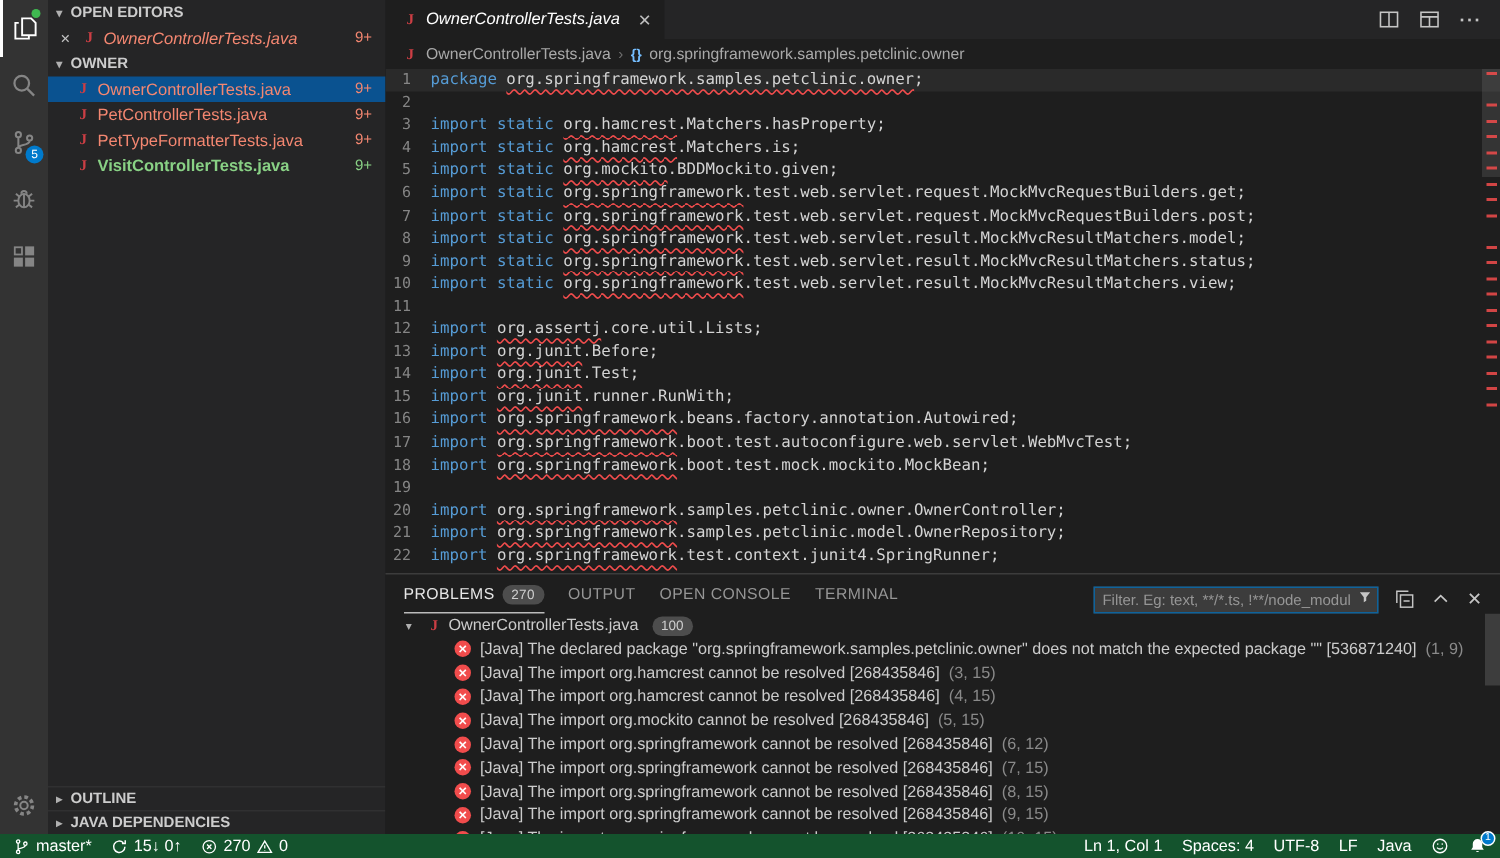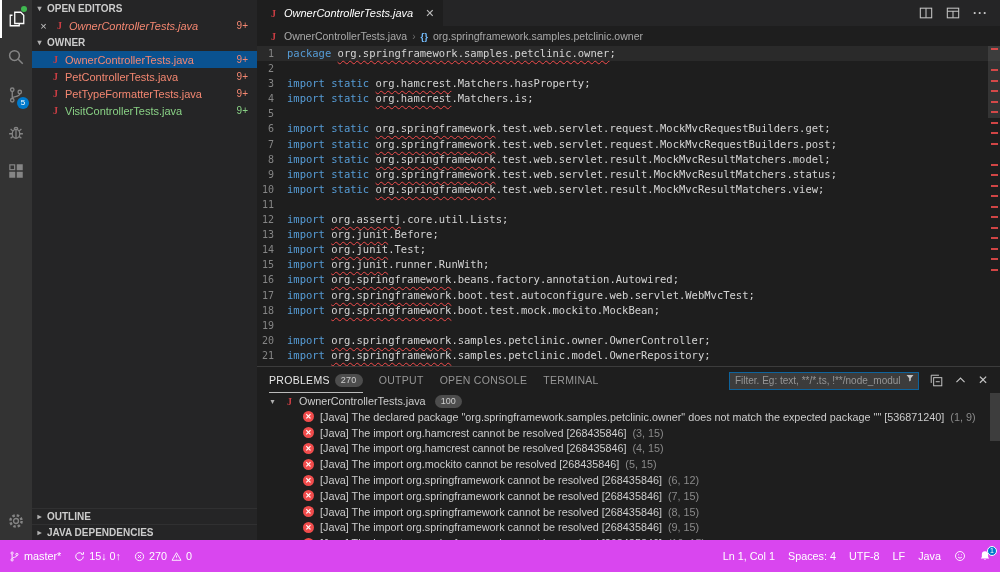--- a/index.html
+++ b/index.html
@@ -56,21 +56,21 @@
   .sk { color:#569cd6; }
   .sp { color:#d4d4d4; }
   .se { color:#d4d4d4; text-decoration:underline; text-decoration-style:wavy; text-decoration-color:#f14c4c;
         text-decoration-thickness:1px; text-underline-offset:2.5px; text-decoration-skip-ink:none; }
   .overview { position:absolute; top:0; right:0; width:12px; height:100%; }
   .ov-mark { position:absolute; right:2px; width:7px; height:2px; background:rgba(241,76,76,.85); }
   .scroll-thumb { position:absolute; top:0; right:0; width:12px; height:72px; background:rgba(121,121,121,.25); }
 
   
   .panel { height:174px; flex:none; border-top:1px solid #3c3c3c; display:flex; flex-direction:column; background:#1e1e1e; }
-  .panel-tabs { height:26px; flex:none; display:flex; align-items:center; padding:0 12px; gap:16px; }
+  .panel-tabs { height:26px; flex:none; display:flex; align-items:flex-end; padding:0 12px; gap:16px; }
   .panel-tab { font-size:10.5px; color:#969696; display:flex; align-items:center; gap:5px; height:100%; letter-spacing:.3px; }
   .panel-tab.active { color:#e7e7e7; box-shadow:inset 0 -1px 0 #bbbbbb; }
   .pt-badge, .p-badge { background:#4d4d4d; color:#cfcfcf; border-radius:8px; padding:0 6px; font-size:9px; height:13px; line-height:13px; }
   .panel-actions { margin-left:auto; display:flex; align-items:center; gap:11px; color:#c5c5c5; }
   .panel-actions svg { display:block; }
   .filter-box { position:relative; }
   .filter-input { width:190px; height:18px; background:#3c3c3c; border:1px solid #0e639c; color:#cccccc;
     font-size:10px; padding:0 18px 0 5px; outline:none; font-family:"Liberation Sans",sans-serif; }
   .filter-input::placeholder { color:#969696; }
   .filter-icon { position:absolute; right:4px; top:3px; color:#c5c5c5; }
@@ -79,21 +79,21 @@
   .panel-body { flex:1; overflow:hidden; position:relative; font-size:10.8px; color:#cccccc; }
   .p-filerow { height:16px; display:flex; align-items:center; gap:4px; padding-left:8px; }
   .p-badge { margin-left:5px; }
   .p-row { height:15.8px; display:flex; align-items:center; gap:6px; padding-left:46px; white-space:nowrap; overflow:hidden; }
   .err-ic { flex:none; width:11px; height:11px; border-radius:50%; background:#f14c4c; color:#ffffff;
     font-size:7.5px; line-height:11px; text-align:center; font-weight:bold; }
   .p-loc { color:#8a8a8a; flex:none; }
   .panel-scroll { position:absolute; right:0; top:0; width:10px; height:48px; background:rgba(121,121,121,.35); }
 
   
-  .statusbar { height:32px; flex:none; background:#d946ef; color:#ffffff; display:flex; align-items:center;
+  .statusbar { height:16px; flex:none; background:#14532d; color:#ffffff; display:flex; align-items:center;
     font-size:10.8px; padding:0 9px; gap:13px; }
   .sb-item { display:flex; align-items:center; gap:4px; white-space:nowrap; }
   .sb-item svg { display:block; }
   .sb-right { margin-left:auto; display:flex; align-items:center; gap:13px; }
   .bell-wrap { position:relative; }
   .bell-badge { position:absolute; top:-4px; right:-6px; background:#007acc; border:1px solid #ffffff; color:#ffffff;
     border-radius:50%; width:10px; height:10px; font-size:7px; line-height:8px; text-align:center; }
 </style>
 </head>
 <body>
@@ -177,21 +177,21 @@
     <span class="fname" style="color: rgb(244, 135, 113);">PetControllerTests.java</span>
     <span class="fbadge" style="color: rgb(244, 135, 113);">9+</span>
   </div>
           <div class="file-item">
     <span class="java-icon">J</span>
     <span class="fname" style="color: rgb(244, 135, 113);">PetTypeFormatterTests.java</span>
     <span class="fbadge" style="color: rgb(244, 135, 113);">9+</span>
   </div>
           <div class="file-item">
     <span class="java-icon">J</span>
-    <span class="fname" style="color: rgb(137, 209, 133);">VisitControllerTests.java</span>
+    <span class="fname" style="color: rgb(137, 209, 133); font-weight: bold;">VisitControllerTests.java</span>
     <span class="fbadge" style="color: rgb(137, 209, 133);">9+</span>
   </div>
         </div>
 
       <div class="sb-bottom">
         <div class="sb-header">
           <span class="twistie">▸</span>
           <span>OUTLINE</span>
         </div>
         <div class="sb-header">
@@ -243,20 +243,21 @@
             <div class="line">
     <span class="ln">3</span>
     <span class="txt"><span class="sk">import static </span><span class="se">org.hamcrest</span><span class="sp">.Matchers.hasProperty;</span></span>
   </div>
             <div class="line">
     <span class="ln">4</span>
     <span class="txt"><span class="sk">import static </span><span class="se">org.hamcrest</span><span class="sp">.Matchers.is;</span></span>
   </div>
             <div class="line">
     <span class="ln">5</span>
+    <span class="txt"><span class="sk">import static </span><span class="se">org.mockito</span><span class="sp">.BDDMockito.given;</span></span>
   </div>
             <div class="line">
     <span class="ln">6</span>
     <span class="txt"><span class="sk">import static </span><span class="se">org.springframework</span><span class="sp">.test.web.servlet.request.MockMvcRequestBuilders.get;</span></span>
   </div>
             <div class="line">
     <span class="ln">7</span>
     <span class="txt"><span class="sk">import static </span><span class="se">org.springframework</span><span class="sp">.test.web.servlet.request.MockMvcRequestBuilders.post;</span></span>
   </div>
             <div class="line">

